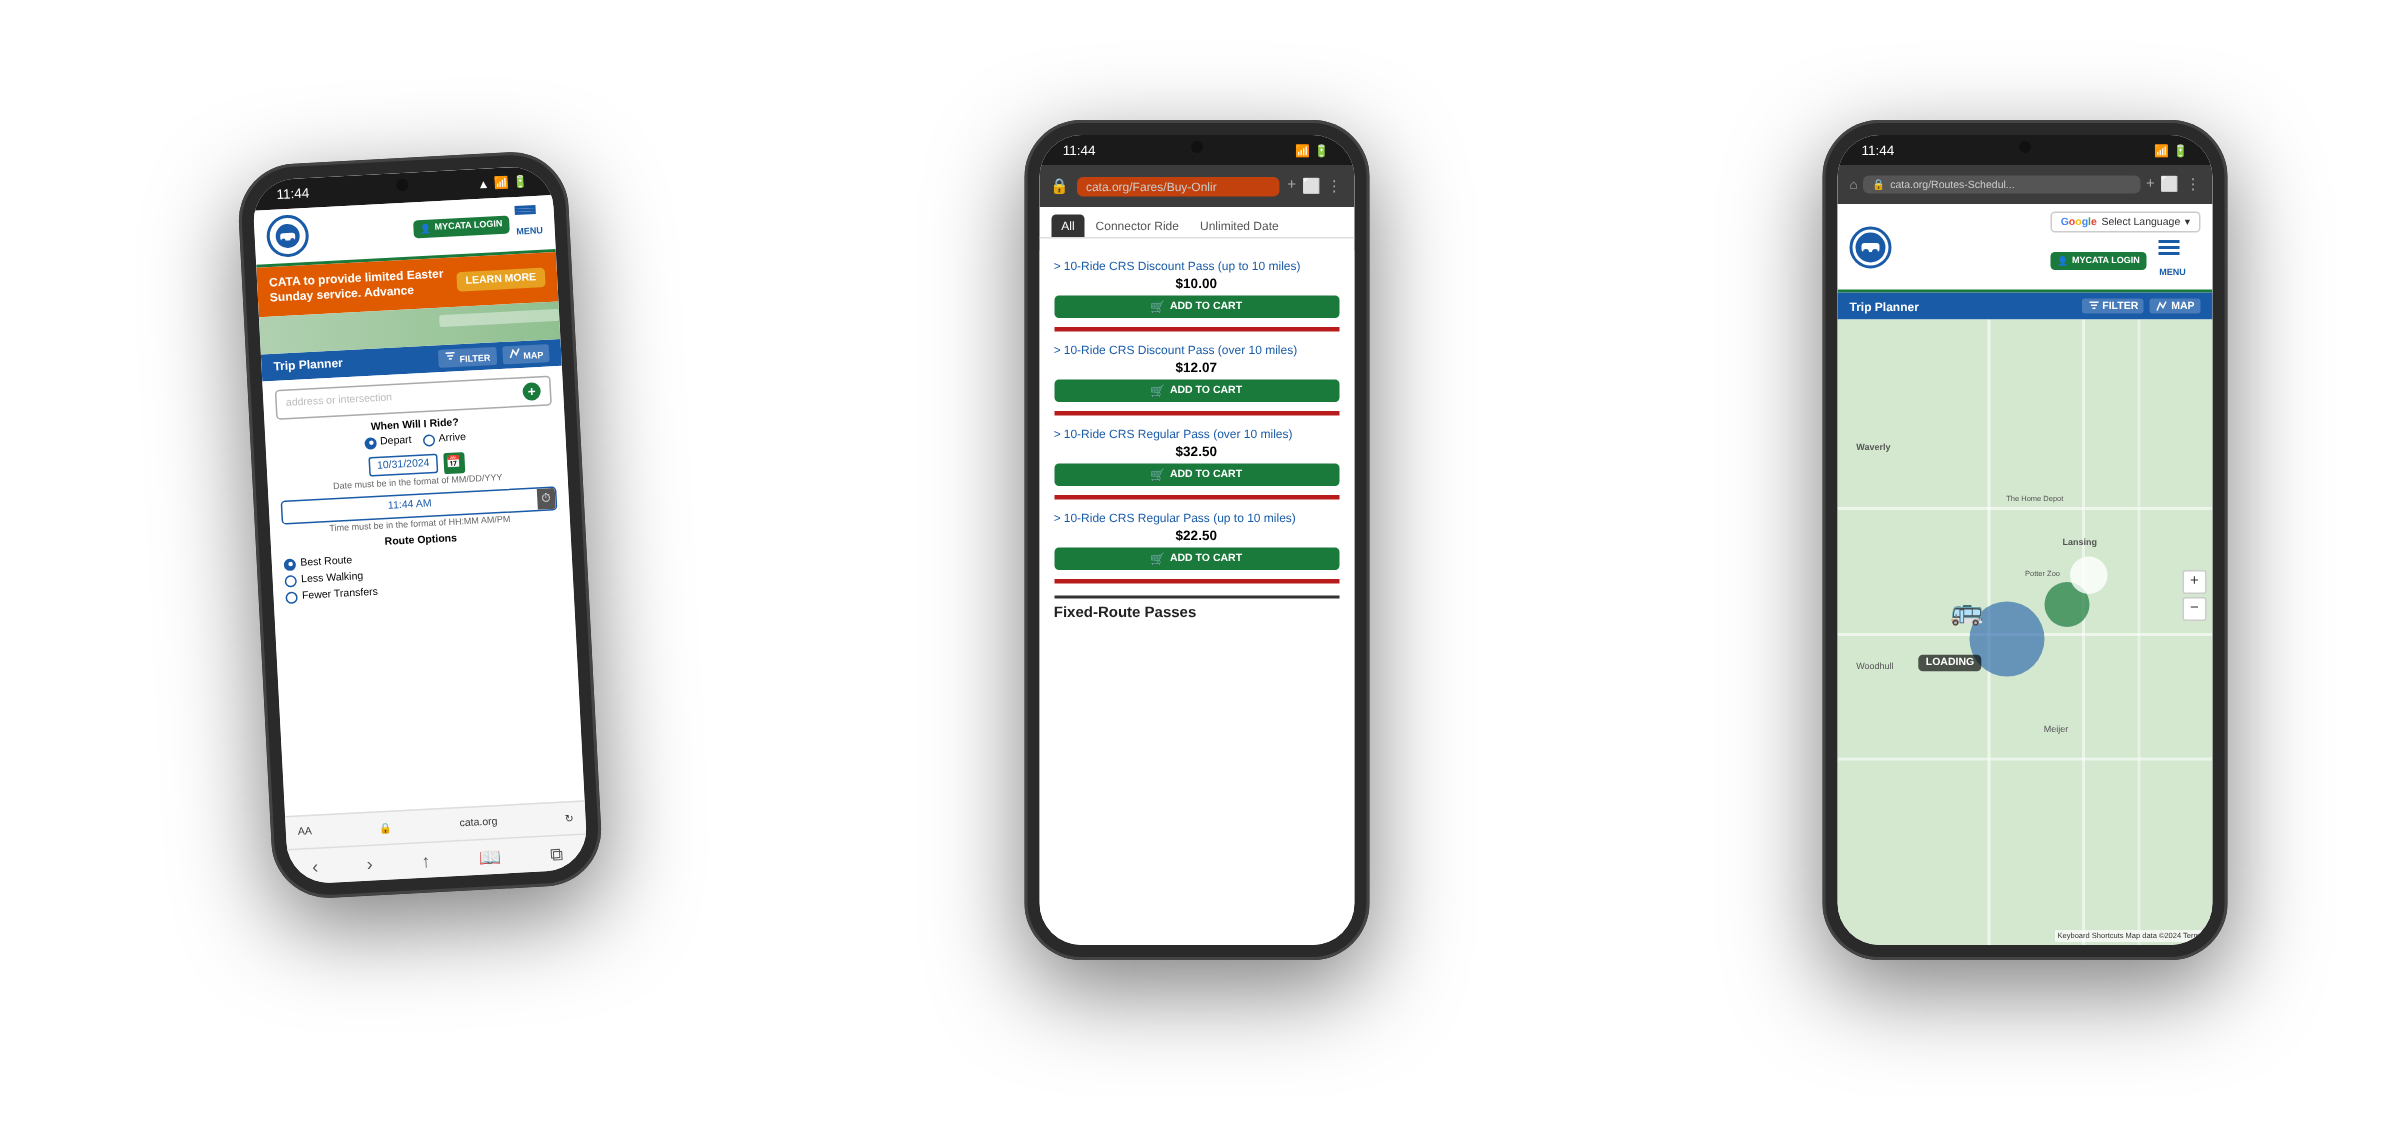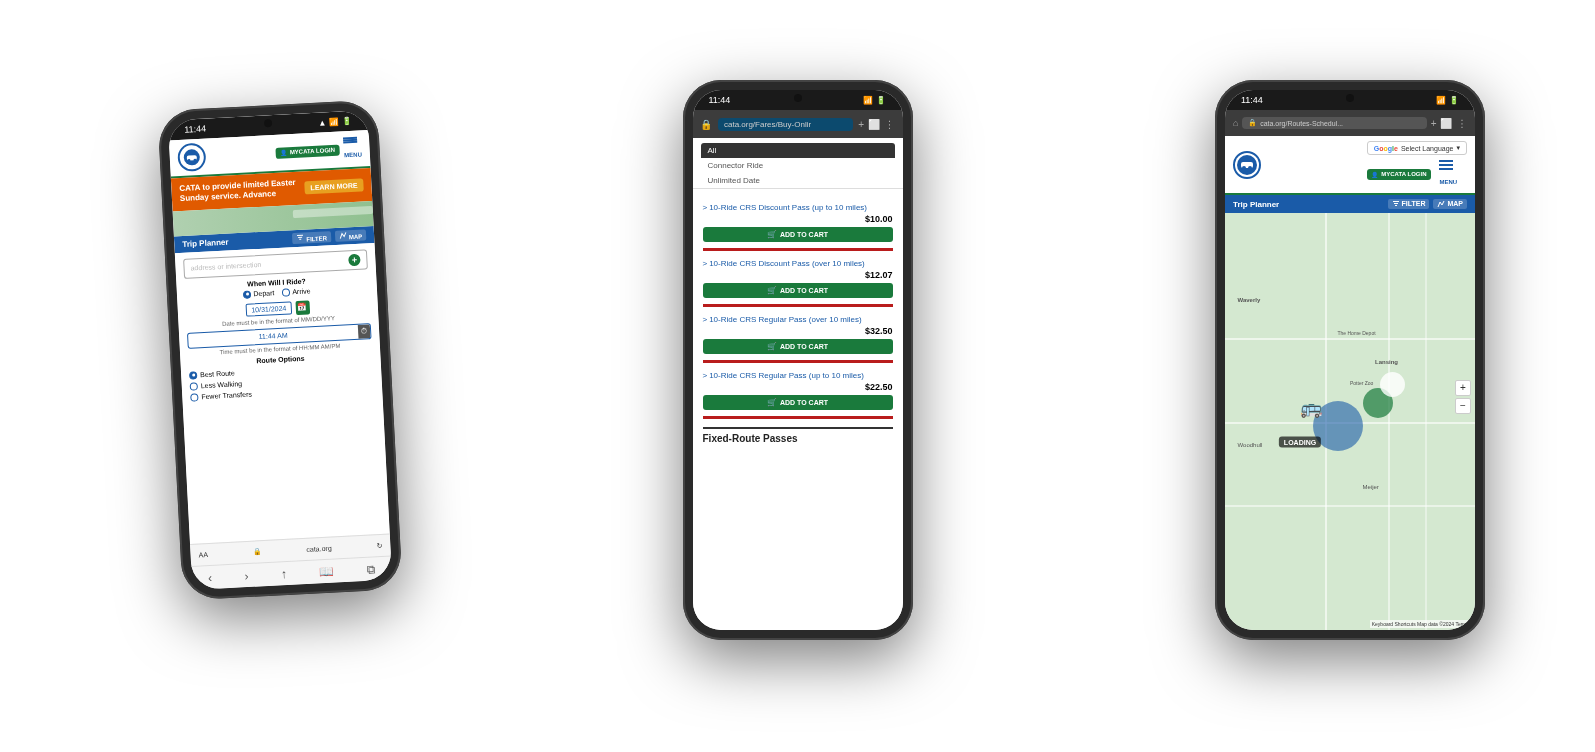--- a/index.html
+++ b/index.html
@@ -55,21 +55,21 @@
     
     .browser-bar {
       background: #3c3c3c;
       padding: 5px 8px;
       display: flex;
       align-items: center;
       gap: 5px;
       height: 28px;
     }
     .browser-url {
-      background: #0c4a6e;
+      background: #c2410c;
       border-radius: 4px;
       padding: 2px 6px;
       font-size: 8px;
       color: #ccc;
       flex: 1;
       white-space: nowrap;
       overflow: hidden;
     }
     .browser-icons { display: flex; gap: 4px; color: #aaa; font-size: 10px; }
 
@@ -396,21 +396,21 @@
     }
     .pass-name {
       color: #1a5ba8;
       font-size: 8px;
       margin-bottom: 2px;
     }
     .pass-name::before { content: '>'; margin-right: 2px; }
     .pass-price {
       font-size: 9px;
       font-weight: bold;
-      text-align: right;
+      text-align: center;
       margin-bottom: 3px;
     }
     .add-to-cart-btn {
       background: #1a7a3c;
       color: #fff;
       border: none;
       border-radius: 3px;
       padding: 3px 0;
       font-size: 7px;
       font-weight: bold;
@@ -766,21 +766,21 @@
       <div class="browser-bar">
         <span style="color:#aaa; font-size:10px;">🔒</span>
         <div class="browser-url">cata.org/Fares/Buy-Onlir</div>
         <div class="browser-icons">
           <span>+</span>
           <span>⬜</span>
           <span>⋮</span>
         </div>
       </div>
 
-      <div class="fares-tabs" style="padding: 0 8px; padding-top: 5px; flex-direction: column;">
+      <div class="fares-tabs" style="padding: 0 8px; padding-top: 5px;">
         <div class="fare-tab active">All</div>
         <div class="fare-tab">Connector Ride</div>
         <div class="fare-tab">Unlimited Date</div>
       </div>
 
       <div class="fares-content" style="flex:1; overflow:hidden; padding: 6px 10px;">
 
         <div class="pass-item">
           <div class="pass-name">10-Ride CRS Discount Pass (up to 10 miles)</div>
           <div class="pass-price">$10.00</div>

